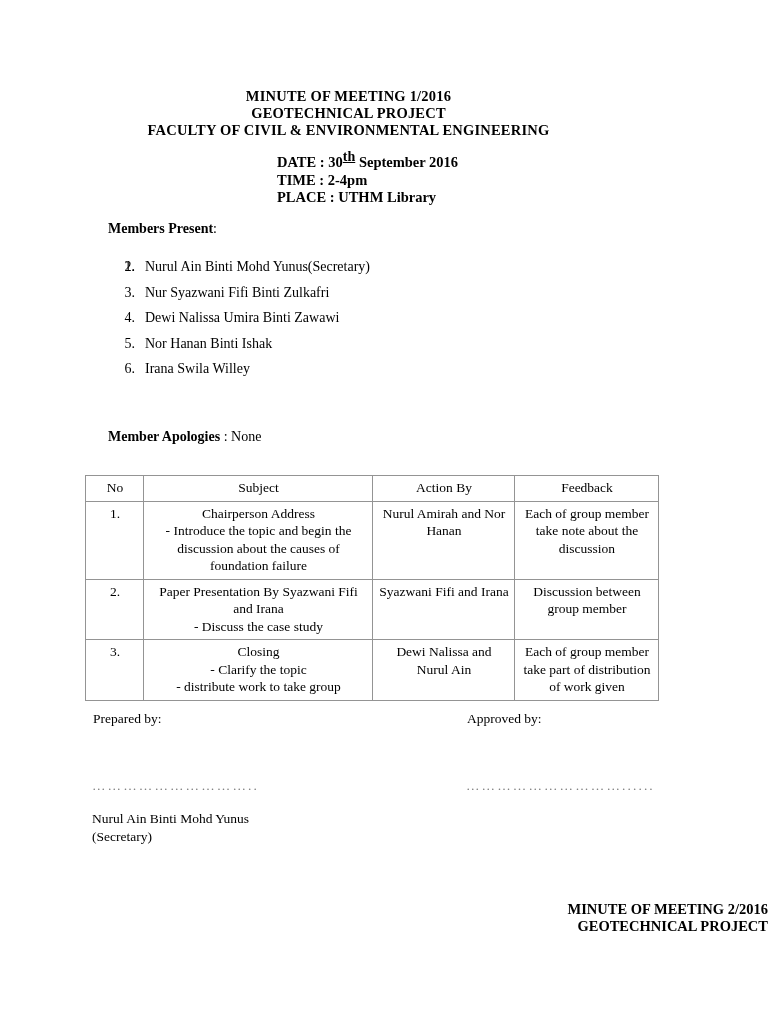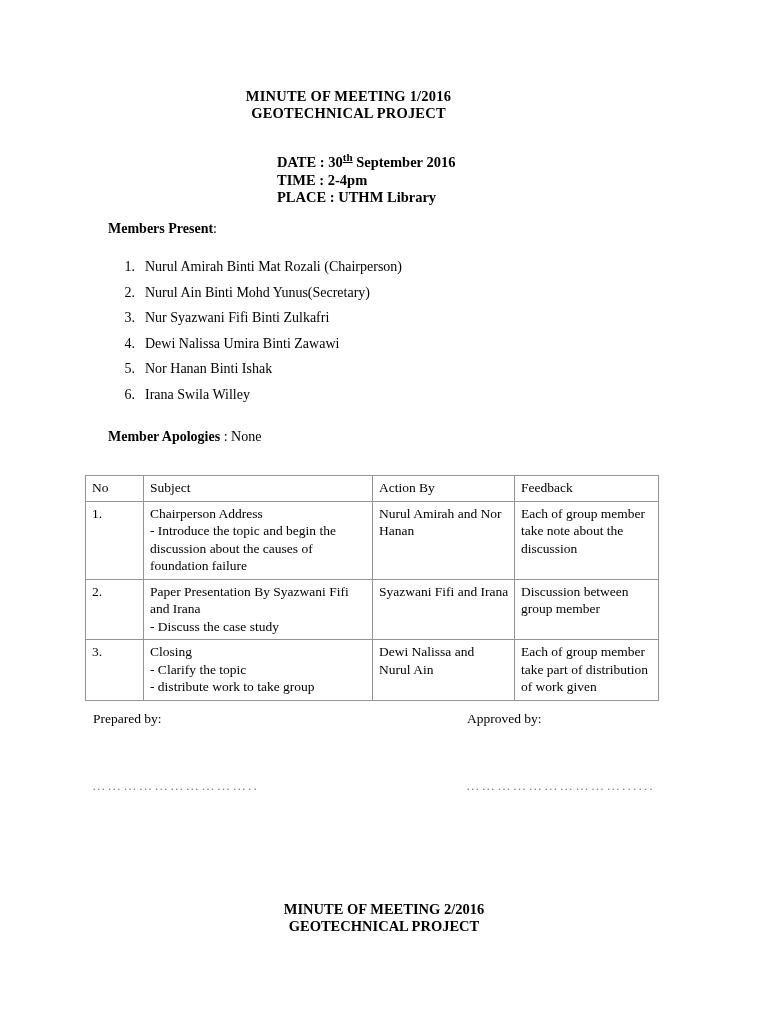--- a/index.html
+++ b/index.html
@@ -44,21 +44,21 @@
   .meta-block {
     position: absolute;
     left: 277px;
     top: 154px;
     font-weight: bold;
     font-size: 14.5px;
     line-height: 17.5px;
   }
   .meta-line { white-space: nowrap; }
   .sup-th {
-    font-size: 11px;
+    font-size: 14px;
     vertical-align: super;
     text-decoration: underline;
     line-height: 0;
   }
 
   
   .section-label {
     position: absolute;
     font-weight: bold;
     font-size: 14px;
@@ -103,21 +103,21 @@
     width: 573px;
     border-collapse: collapse;
     font-size: 13.5px;
     line-height: 17.5px;
     table-layout: fixed;
   }
   .agenda-table td, .agenda-table th {
     border: 1px solid #949494;
     vertical-align: top;
     padding: 3px 5px 4px 6px;
-    text-align: left;
+    text-align: center;
     font-weight: normal;
   }
   .col-no       { width: 58px; }
   .col-subject  { width: 229px; }
   .col-action   { width: 142px; }
   .col-feedback { width: 144px; }
 
   .cell-lines { white-space: pre-line; }
 
   
@@ -149,47 +149,48 @@
     white-space: nowrap;
   }
   .sig-name-left  { left: 92px; }
   .sig-name-right { left: 466px; }
 
   
   .footer-title {
     position: absolute;
     left: 0;
     width: 768px;
-    text-align: center;
+    text-align: right;
     font-weight: bold;
     font-size: 14.5px;
     line-height: 17px;
     white-space: nowrap;
   }
   .footer-line-1 { top: 901px; }
   .footer-line-2 { top: 918px; }
 </style>
 </head>
 <body>
 
 <div class="page">
 
   <div class="doc-title title-line-1">MINUTE OF MEETING 1/2016</div>
   <div class="doc-title title-line-2">GEOTECHNICAL PROJECT</div>
+  <div class="doc-title title-line-3">FACULTY OF CIVIL &amp; ENVIRONMENTAL ENGINEERING</div>
 
   <div class="meta-block">
     <div class="meta-line"><span>DATE : 30</span><span class="sup-th">th</span><span> September 2016</span></div>
     <div class="meta-line">TIME : 2-4pm</div>
     <div class="meta-line">PLACE : UTHM Library</div>
   </div>
 
   <div class="section-label members-label"><span>Members Present</span><span class="plain">:</span></div>
 
   <ul class="members-list">
-    <li><span class="num">1.</span><span>Nurul Amirah Binti Mat Rozali (Chairperson)</span></li>
+    <li><span class="num">1.</span></li>
     <li><span class="num">2.</span><span>Nurul Ain Binti Mohd Yunus(Secretary)</span></li>
     <li><span class="num">3.</span><span>Nur Syazwani Fifi Binti Zulkafri</span></li>
     <li><span class="num">4.</span><span>Dewi Nalissa Umira Binti Zawawi</span></li>
     <li><span class="num">5.</span><span>Nor Hanan Binti Ishak</span></li>
     <li><span class="num">6.</span><span>Irana Swila Willey</span></li>
   </ul>
 
   <div class="section-label apologies-label"><span>Member Apologies</span><span class="plain"> : None</span></div>
 
   <table class="agenda-table">
@@ -232,17 +233,21 @@
       </tr>
     </tbody>
   </table>
 
   <div class="sig sig-prepared-label">Prepared by:</div>
   <div class="sig sig-approved-label">Approved by:</div>
 
   <div class="dotline dotline-left">…………………………..</div>
   <div class="dotline dotline-right">…………………………......</div>
 
+  <div class="sig-name sig-name-left">
+    <div>Nurul Ain Binti Mohd Yunus</div>
+    <div>(Secretary)</div>
+  </div>
 
   <div class="footer-title footer-line-1">MINUTE OF MEETING 2/2016</div>
   <div class="footer-title footer-line-2">GEOTECHNICAL PROJECT</div>
 
 </div>
 
 </body></html>

